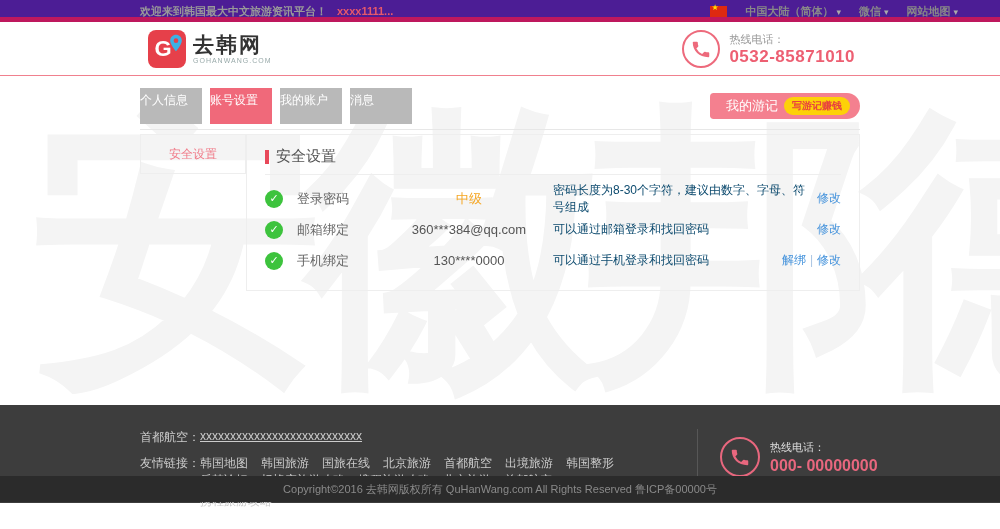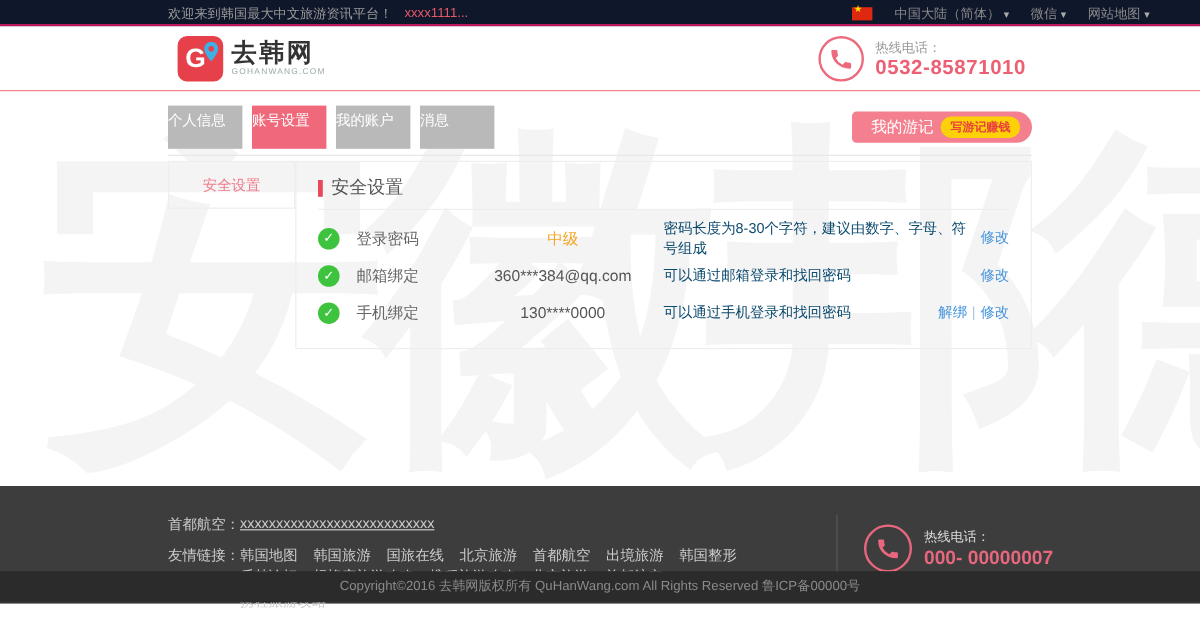--- a/index.html
+++ b/index.html
@@ -5,22 +5,22 @@
   * { margin:0; padding:0; box-sizing:border-box; }
   html,body { width:1000px; }
   body { font-family:"Liberation Sans","DejaVu Sans",sans-serif; background:#fff; }
   .page { position:relative; width:1000px; height:529px; overflow:hidden; background:#fff; }
 
   
   .watermark { position:absolute; top:100px; left:30px; font-size:295px; font-weight:bold;
     color:#f4f4f4; white-space:nowrap; letter-spacing:-18px; z-index:0; line-height:1; }
 
   
-  .topbar { position:relative; z-index:2; height:22px; background:#0f172a; border-bottom:2px solid #be185d;
-    font-size:11px; color:#999; }
+  .topbar { position:relative; z-index:2; height:22px; background:#4c1d95; border-bottom:5px solid #be185d;
+    font-size:11px; color:#999;font-weight:bold; }
   .topbar-inner { display:flex; justify-content:space-between; align-items:center; height:22px; padding:0 42px 0 140px; }
   .topbar-left { display:flex; align-items:center; gap:10px; }
   .user-link { color:#e8586a; text-decoration:none; cursor:pointer; }
   .topbar-right { display:flex; align-items:center; gap:18px; }
   .flag { position:relative; display:inline-block; width:17px; height:11px; background:#de2910; }
   .flag .star { position:absolute; left:1px; top:-3px; color:#ffde00; font-size:8px; }
   .top-menu { cursor:pointer; color:#888; }
   .caret { font-size:9px; color:#aaa; margin-left:3px; }
 
   
@@ -214,21 +214,21 @@
         </div>
       </div>
       <div class="footer-right">
         <div class="phone-circle footer-phone">
           <svg viewBox="0 0 24 24">
               <path d="M6.62 10.79a15.05 15.05 0 006.59 6.59l2.2-2.2a1 1 0 011.01-.24c1.12.37 2.33.57 3.58.57a1 1 0 011 1V20a1 1 0 01-1 1C10.07 21 3 13.93 3 5a1 1 0 011-1h3.5a1 1 0 011 1c0 1.25.2 2.46.57 3.58a1 1 0 01-.25 1.01l-2.2 2.2z"></path>
             </svg>
         </div>
         <div>
           <div class="f-hot-label">热线电话：</div>
-          <div class="f-hot-number">000- 00000007</div>
+          <div class="f-hot-number">000- 00000000</div>
         </div>
       </div>
     </div>
   </div>
 
   <div class="copyright-bar">Copyright©2016 去韩网版权所有 QuHanWang.com All Rights Reserved 鲁ICP备00000号</div>
 
 </div>
 
 </body></html>

